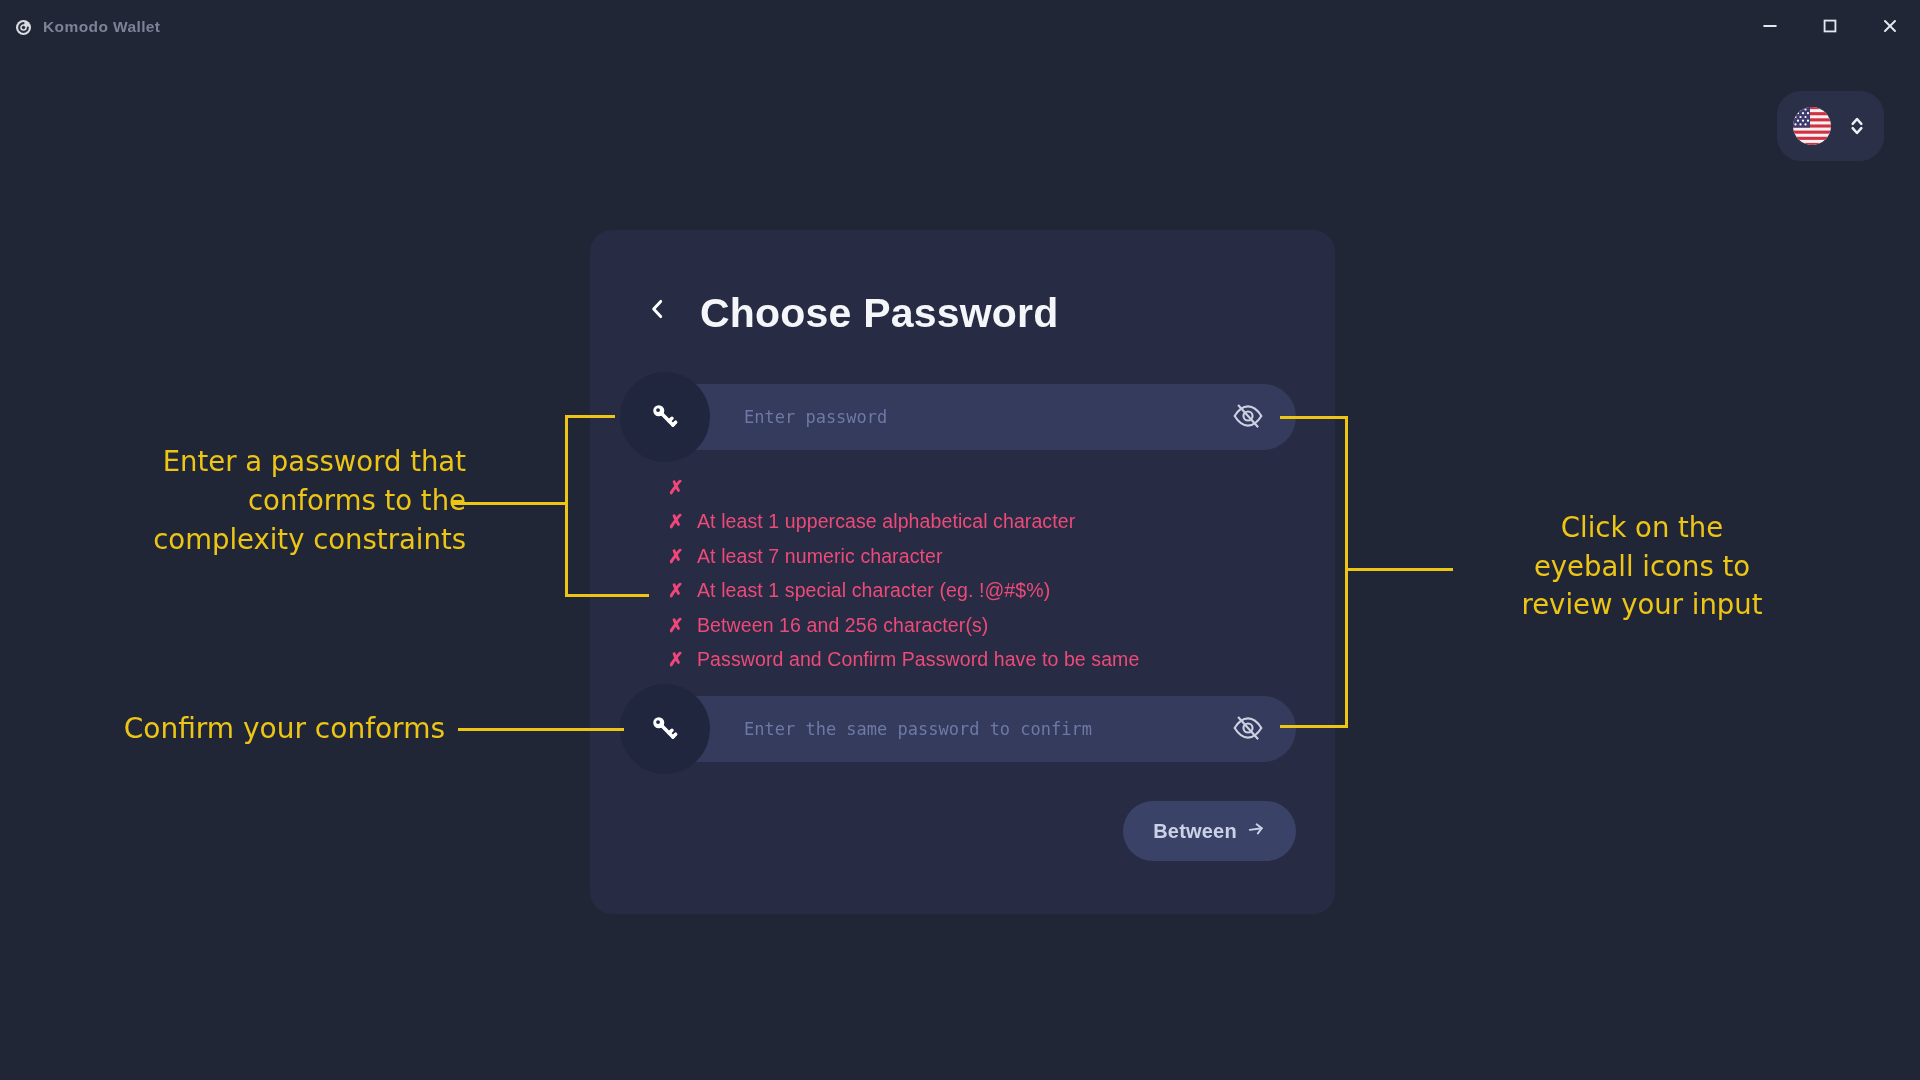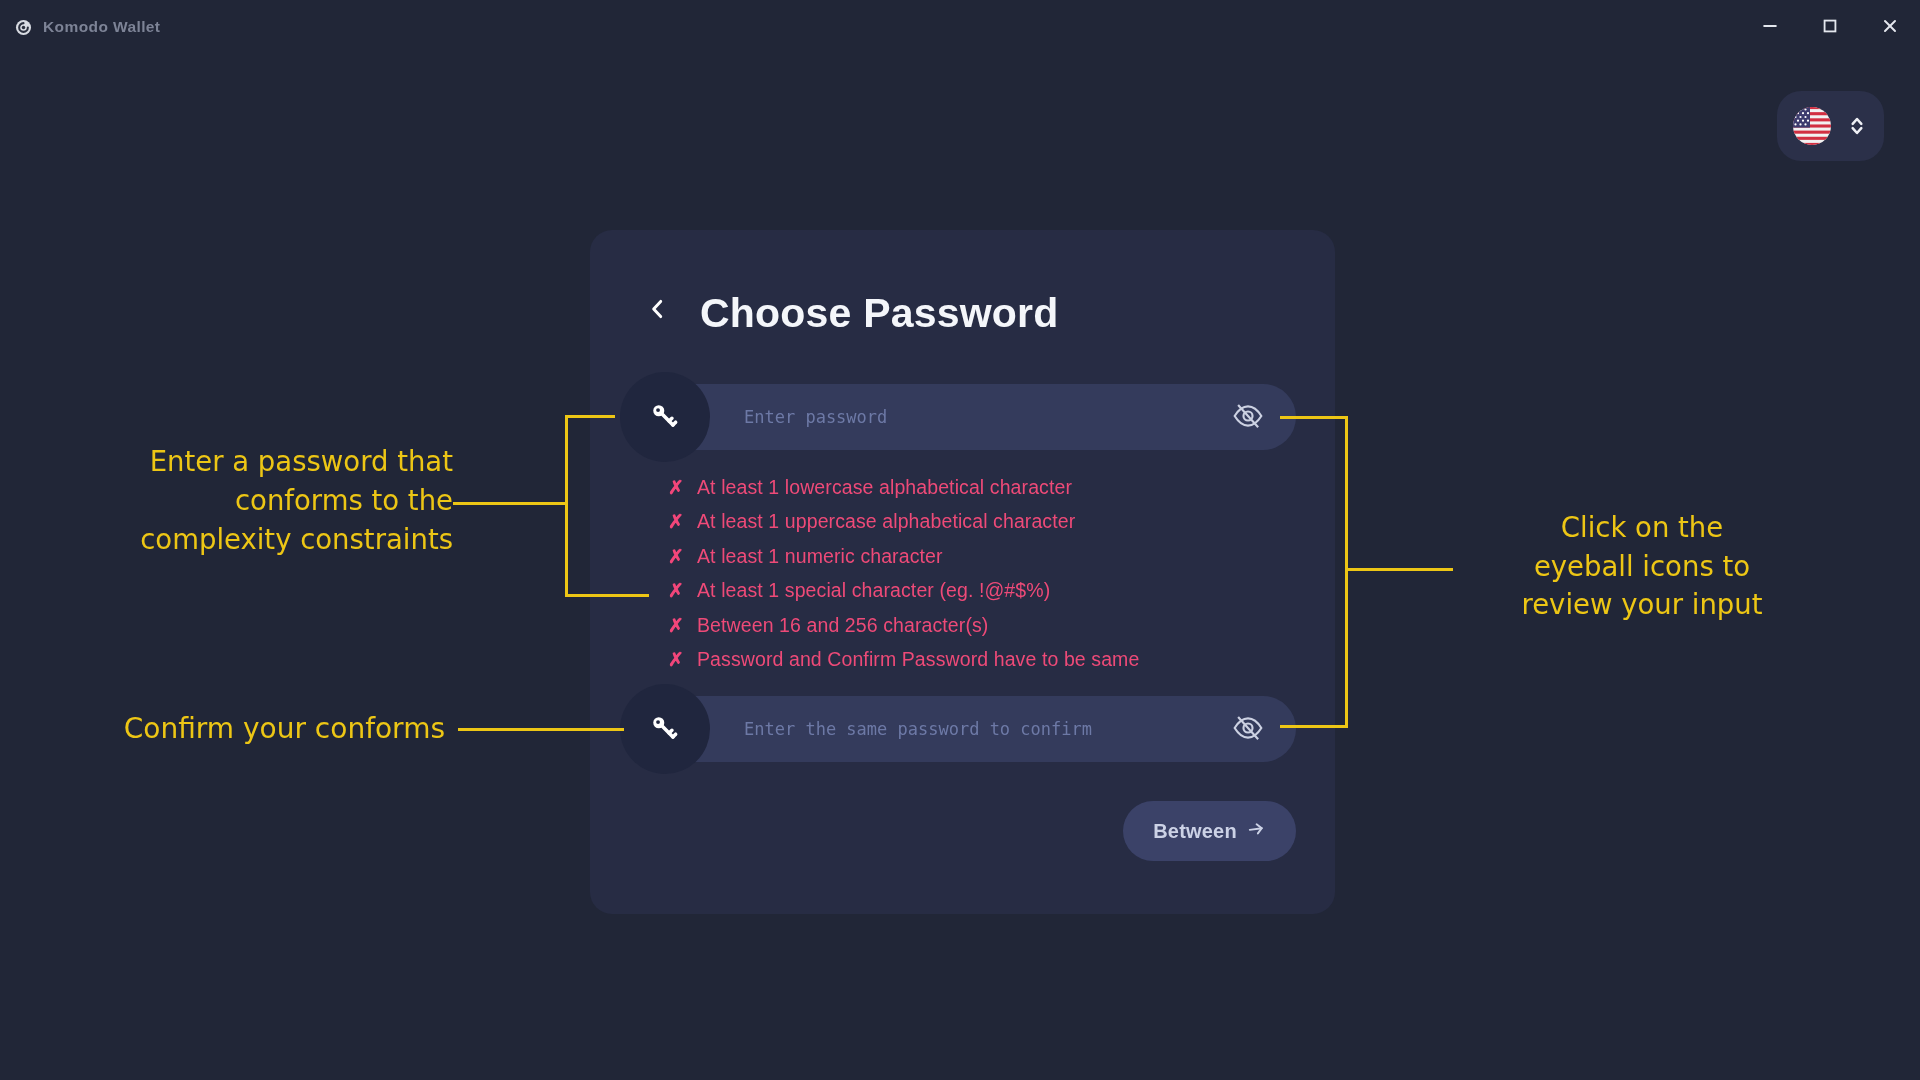--- a/index.html
+++ b/index.html
@@ -45,21 +45,21 @@
   .validations{position:absolute;left:78px;top:240px;list-style:none;}
   .validations li{height:34.5px;display:flex;align-items:center;gap:13px;}
   .vmark{color:#f2467a;font-weight:700;font-size:19px;width:16px;text-align:center;}
   .vtext{color:var(--pink);font-size:19.5px;letter-spacing:.1px;}
 
   .continue-btn{position:absolute;left:533px;top:571px;width:173px;height:60px;background:var(--btn);border:none;border-radius:30px;cursor:pointer;display:flex;align-items:center;justify-content:center;gap:9px;color:#ccd2e6;font-family:"Liberation Sans",sans-serif;font-size:20px;font-weight:700;letter-spacing:.2px;}
   .continue-btn svg{width:20px;height:20px;transform:rotate(-8deg);}
 
   
   .ann{position:absolute;color:var(--yellow);font-family:"DejaVu Sans",sans-serif;}
-  .ann-left-top{left:63px;top:434px;width:390px;text-align:right;font-size:27.5px;line-height:39px;}
+  .ann-left-top{left:76px;top:434px;width:390px;text-align:right;font-size:27.5px;line-height:39px;}
   .ann-left-bottom{left:60px;top:703px;width:385px;text-align:right;font-size:28px;line-height:36px;}
   .ann-right{left:1477px;top:500px;width:330px;text-align:center;font-size:27.5px;line-height:38.5px;}
   .yline{position:absolute;background:var(--yellow);}
 </style>
 </head>
 <body>
 
 <div id="stage">
 
   <div class="titlebar">
@@ -169,29 +169,28 @@
               <path d="M2 12 C5.2 6.8 8.6 4.8 12 4.8 C15.4 4.8 18.8 6.8 22 12 C18.8 17.2 15.4 19.2 12 19.2 C8.6 19.2 5.2 17.2 2 12 Z"></path>
               <circle cx="12" cy="12" r="3.4"></circle>
               <line x1="4.6" y1="3.8" x2="19.6" y2="20.4"></line>
             </svg></span>
       </button>
     </div>
 
     <ul class="validations">
         <li>
           <span class="vmark">✗</span>
-          <span class="vtext">At least 1 lowercase alphabetical character</span>
         </li>
         <li>
           <span class="vmark">✗</span>
           <span class="vtext">At least 1 uppercase alphabetical character</span>
         </li>
         <li>
           <span class="vmark">✗</span>
-          <span class="vtext">At least 1 numeric character</span>
+          <span class="vtext">At least 7 numeric character</span>
         </li>
         <li>
           <span class="vmark">✗</span>
           <span class="vtext">At least 1 special character (eg. !@#$%)</span>
         </li>
         <li>
           <span class="vmark">✗</span>
           <span class="vtext">Between 16 and 256 character(s)</span>
         </li>
         <li>

